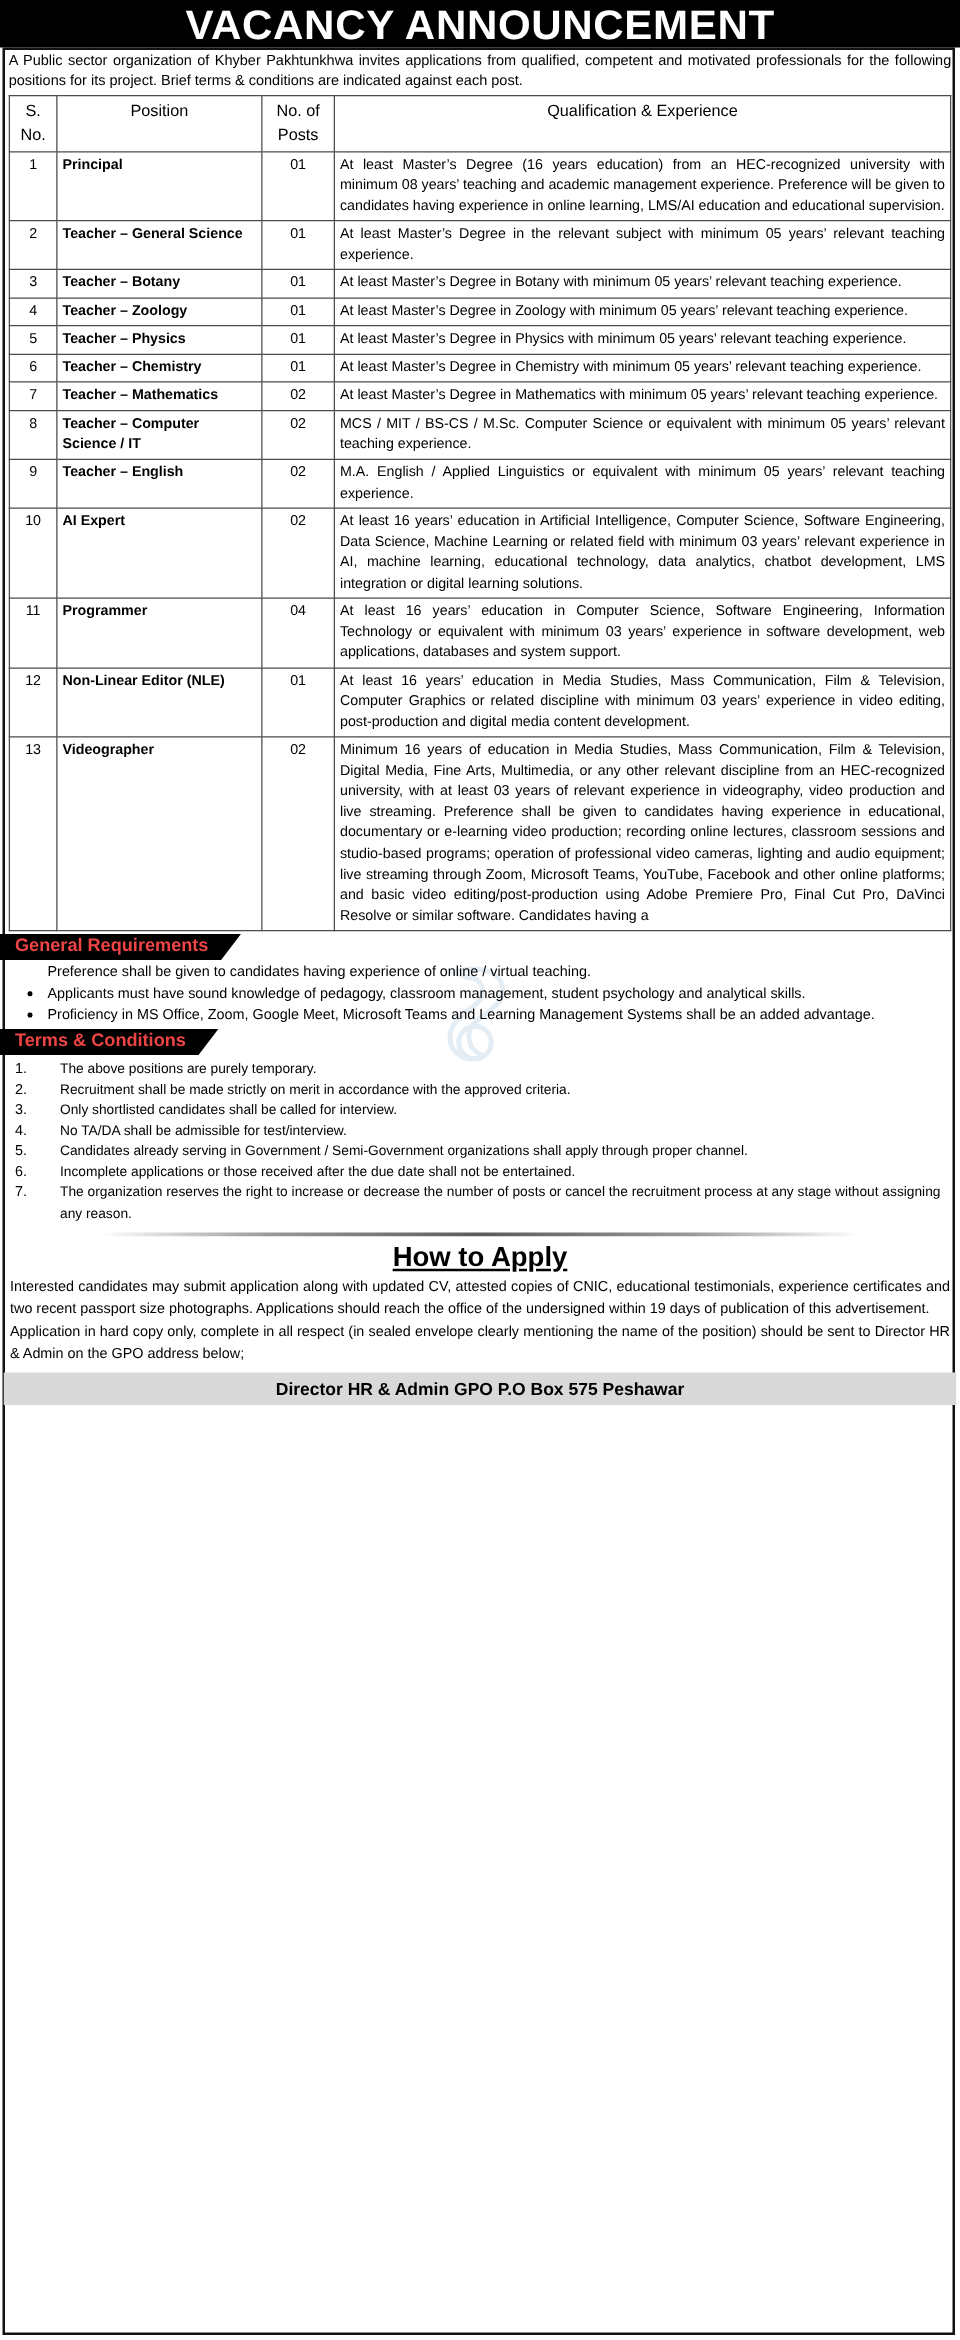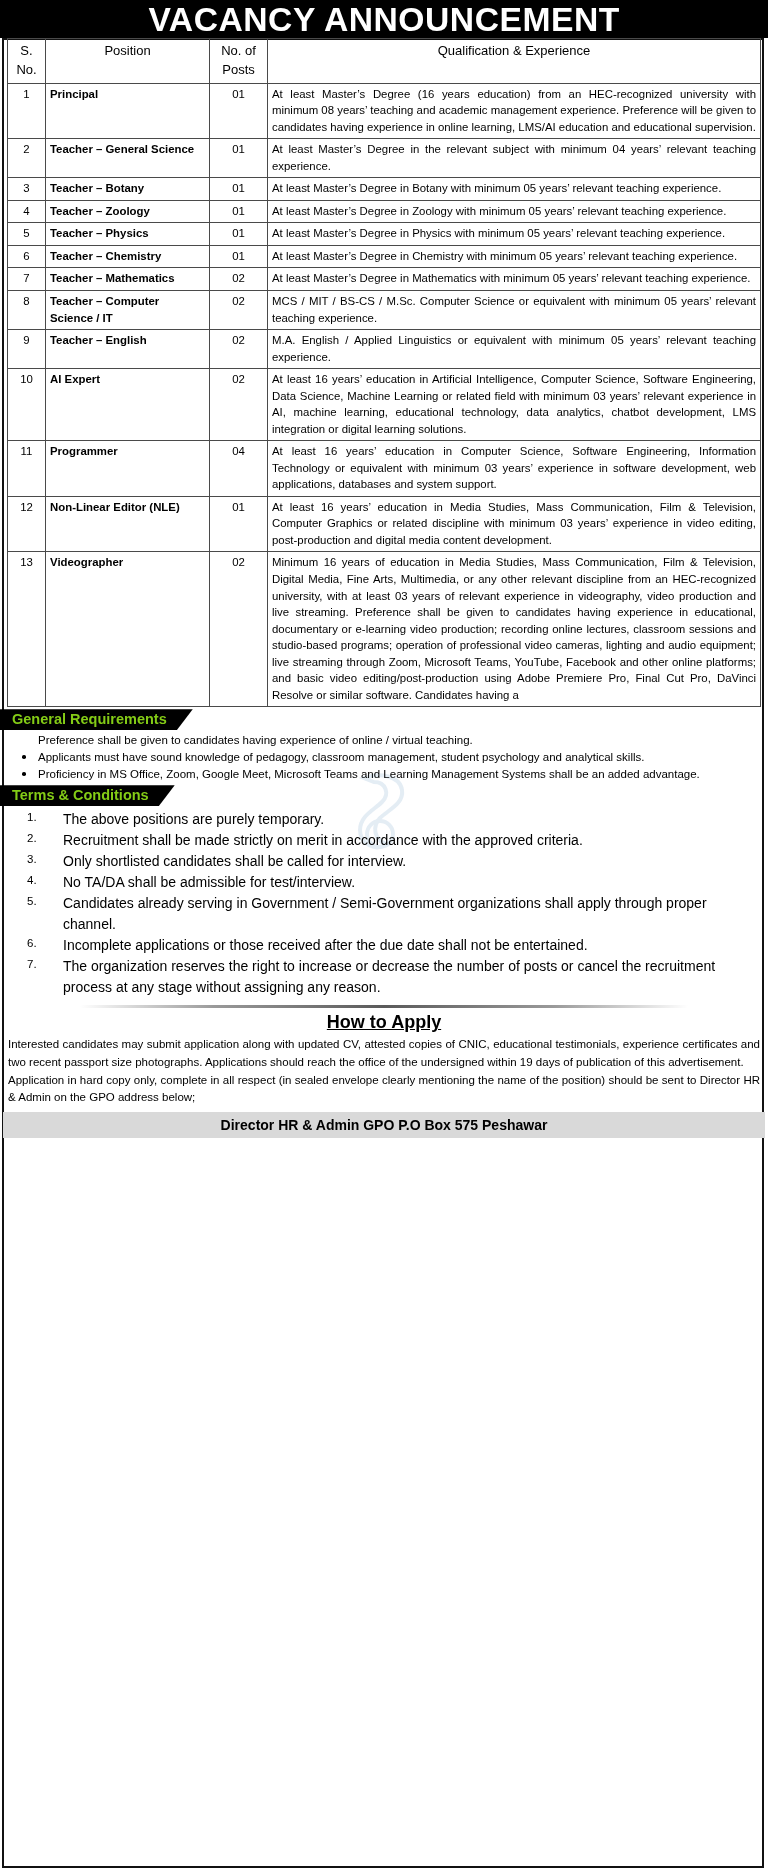--- a/index.html
+++ b/index.html
@@ -120,21 +120,21 @@
     position: relative;
     margin: 2px 0 1px 0;
     height: 21px;
   }
   .section-banner .bar {
     position: absolute;
     left: 0;
     top: 0;
     height: 21px;
     background: #000000;
-    color: #84cc16;
+    color: #ef4444;
     font-weight: bold;
     font-size: 14.5px;
     line-height: 21px;
     padding: 0 26px 0 12px;
     white-space: nowrap;
     -webkit-clip-path: polygon(0 0, 100% 0, calc(100% - 16px) 100%, 0 100%);
     clip-path: polygon(0 0, 100% 0, calc(100% - 16px) 100%, 0 100%);
   }
 
   
@@ -166,42 +166,41 @@
   ol.terms {
     list-style: none;
     counter-reset: tc;
     margin: 3px 0 0 0;
     padding: 0 10px 0 0;
   }
   ol.terms li {
     counter-increment: tc;
     position: relative;
     padding-left: 48px;
-    font-size: 14px;
+    font-size: 11px;
     line-height: 1.5;
-    margin-left: 15px;
   }
   ol.terms li::before {
     content: counter(tc) ".";
     position: absolute;
     left: 12px;
     top: 0;
     font-size: 11.5px;
   }
 
   
   .divider {
     height: 3px;
     margin: 7px 80px 4px 80px;
     background: linear-gradient(to right, #ffffff 0%, #9a9a9a 22%, #5a5a5a 50%, #9a9a9a 78%, #ffffff 100%);
   }
   .howto-title {
     text-align: center;
     font-weight: bold;
-    font-size: 18px;
+    font-size: 22px;
     text-decoration: underline;
     margin: 1px 0 3px 0;
   }
   .howto-p {
     padding: 0 8px;
     font-size: 11.5px;
     line-height: 1.5;
     text-align: justify;
     text-justify: inter-word;
     margin: 0 0 1px 0;
@@ -243,20 +242,21 @@
     <path d="M12 8 C28 2, 48 6, 50 20 C52 34, 36 40, 28 48 C20 56, 22 70, 34 74 C24 82, 8 74, 8 60 C8 46, 22 40, 30 32 C38 24, 34 12, 22 12 Z" fill="none" stroke="#a8c4dd" stroke-width="4"></path>
     <circle cx="28" cy="64" r="13" fill="none" stroke="#a8c4dd" stroke-width="4"></circle>
   </svg>
 
   <div class="content">
 
     <div class="title-banner">
       <span class="title-text">VACANCY ANNOUNCEMENT</span>
     </div>
 
+    <div class="intro">A Public sector organization of Khyber Pakhtunkhwa invites applications from qualified, competent and motivated professionals for the following positions for its project. Brief terms &amp; conditions are indicated against each post.</div>
 
     <div class="tbl-wrap">
       <table class="vac">
         <colgroup>
           <col class="c-sno">
             <col class="c-pos">
             <col class="c-no">
             <col class="c-qual">
         </colgroup>
         <thead>
@@ -277,21 +277,21 @@
             <tr>
               <td class="sno">1</td>
               <td class="pos">Principal</td>
               <td class="nop">01</td>
               <td class="qual">At least Master’s Degree (16 years education) from an HEC-recognized university with minimum 08 years’ teaching and academic management experience. Preference will be given to candidates having experience in online learning, LMS/AI education and educational supervision.</td>
             </tr>
             <tr>
               <td class="sno">2</td>
               <td class="pos">Teacher – General Science</td>
               <td class="nop">01</td>
-              <td class="qual">At least Master’s Degree in the relevant subject with minimum 04 years’ relevant teaching experience.</td>
+              <td class="qual">At least Master’s Degree in the relevant subject with minimum 05 years’ relevant teaching experience.</td>
             </tr>
             <tr>
               <td class="sno">3</td>
               <td class="pos">Teacher – Botany</td>
               <td class="nop">01</td>
               <td class="qual">At least Master’s Degree in Botany with minimum 05 years’ relevant teaching experience.</td>
             </tr>
             <tr>
               <td class="sno">4</td>
               <td class="pos">Teacher – Zoology</td>

